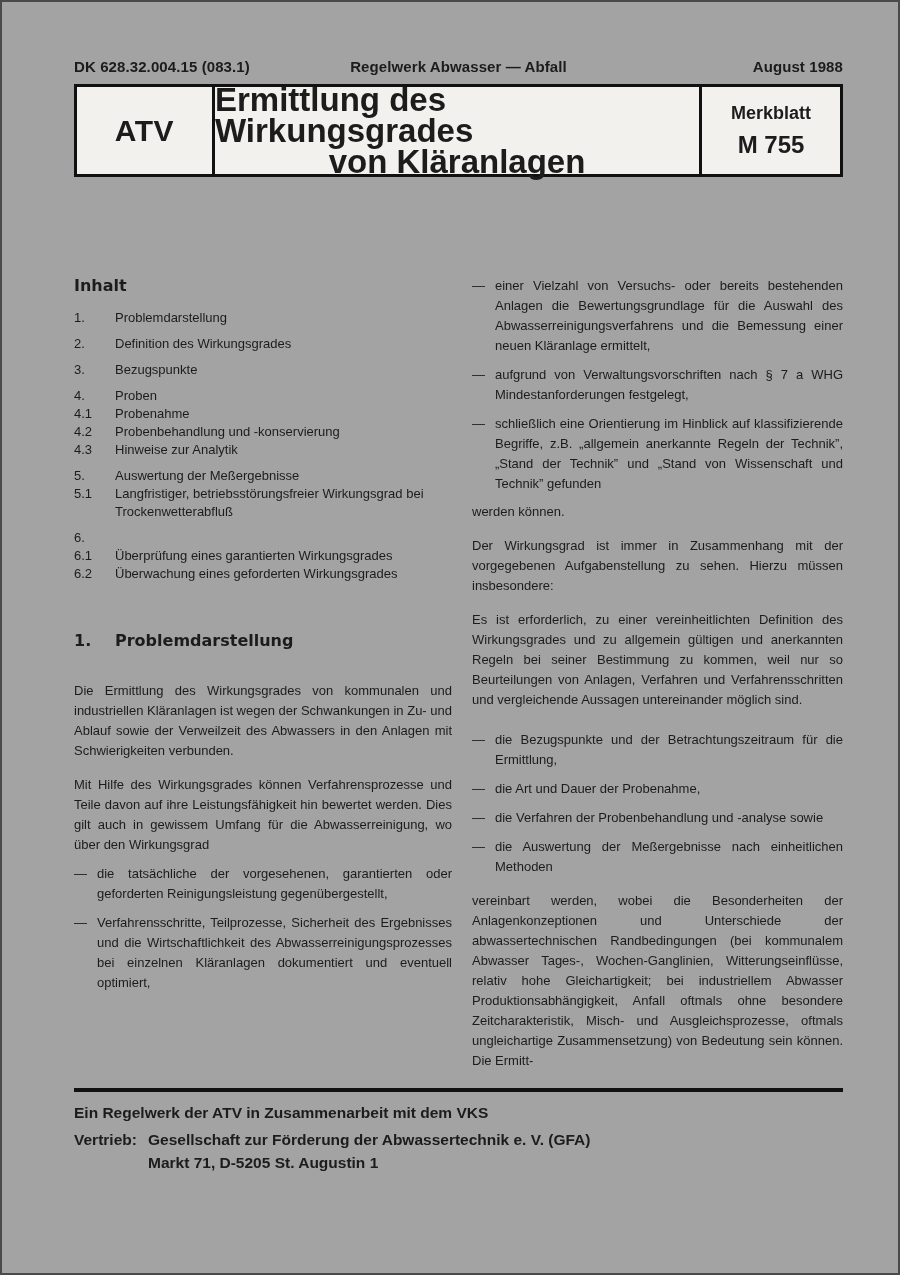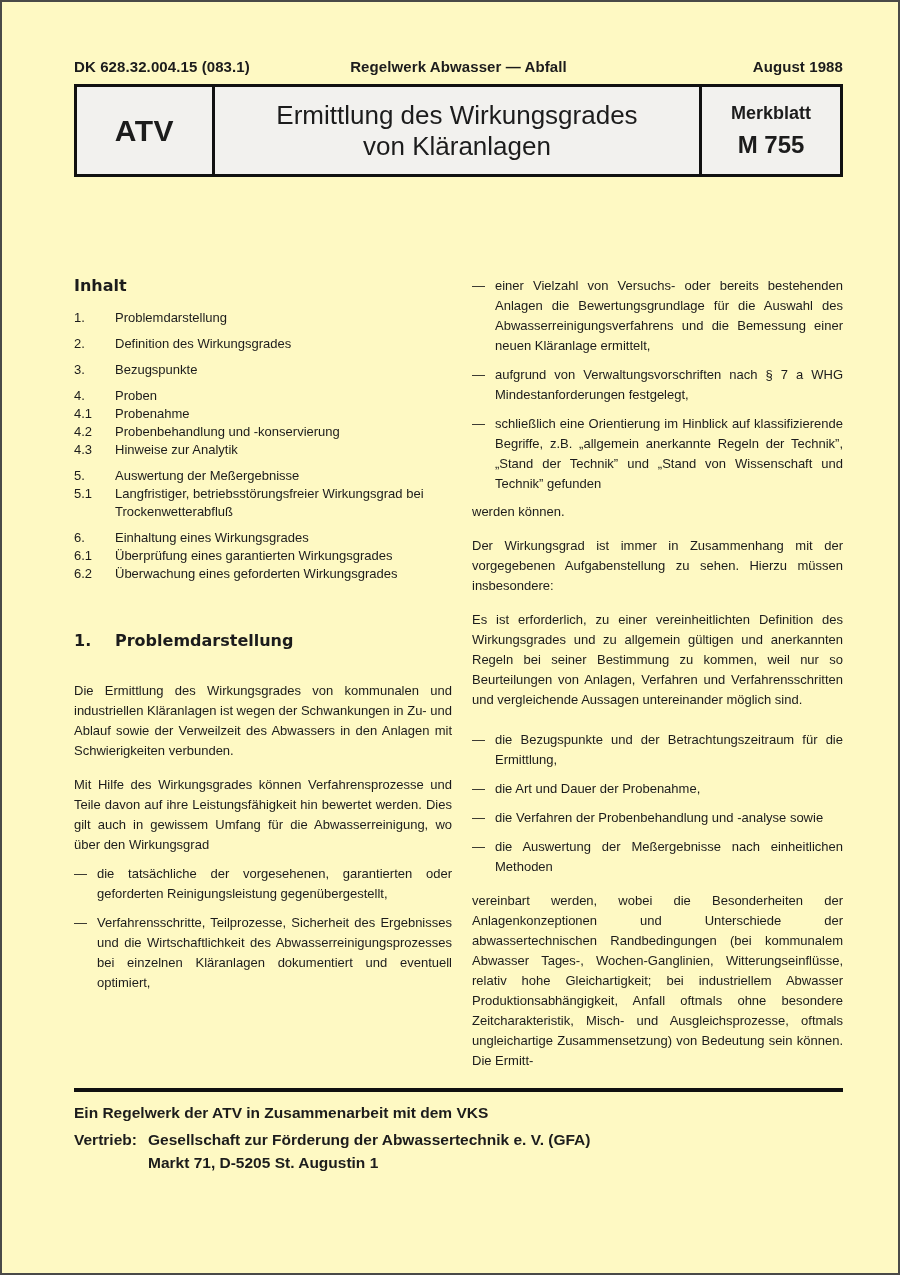--- a/index.html
+++ b/index.html
@@ -6,21 +6,21 @@
   body {
     width:900px; height:1275px;
     background:#dddcd8;
     font-family:"Liberation Sans", sans-serif;
     color:#1c1c1c;
   }
   .page {
     position:relative;
     width:900px; height:1275px;
     box-sizing:border-box;
-    background:#fef9c3;
+    background:#a3a3a3;
     border:2px solid #4a4a48;
     overflow:hidden;
   }
   .content { padding:56px 55px 0 72px; }
 
   
   .meta-row {
     display:flex; align-items:baseline;
     font-weight:bold; font-size:15px; letter-spacing:0.1px;
     margin-bottom:9px;
@@ -34,21 +34,21 @@
     display:flex;
     border:3px solid #111;
     height:93px; box-sizing:border-box;
     background:#f2f1ee;
   }
   .tb-cell { display:flex; flex-direction:column; justify-content:center; align-items:center; }
   .tb-org {
     width:135px; border-right:3px solid #111;
     font-weight:bold; font-size:30px; letter-spacing:0.5px;
   }
-  .tb-title { flex:1; font-weight:normal; font-size:26px; line-height:31px; text-align:left; }
+  .tb-title { flex:1; font-weight:bold; font-size:33px; line-height:31px; text-align:left; }
   .tb-doc {
     width:138px; border-left:3px solid #111;
     font-weight:bold; text-align:center;
   }
   .tb-doc .doc-type   { font-size:18px; line-height:23px; margin-bottom:6px; }
   .tb-doc .doc-number { font-size:24px; line-height:28px; }
 
   
   .columns { display:flex; gap:20px; margin-top:99px; align-items:flex-start; }
   .col-left  { width:378px; flex:0 0 378px; }
@@ -157,21 +157,20 @@
           <div class="toc-row main">
             <span class="toc-num">5.</span>
             <span class="toc-label">Auswertung der Meßergebnisse</span>
           </div>
           <div class="toc-row sub">
             <span class="toc-num">5.1</span>
             <span class="toc-label">Langfristiger, betriebsstörungsfreier Wirkungsgrad bei Trockenwetterabfluß</span>
           </div>
           <div class="toc-row main">
             <span class="toc-num">6.</span>
-            <span class="toc-label">Einhaltung eines Wirkungsgrades</span>
           </div>
           <div class="toc-row sub">
             <span class="toc-num">6.1</span>
             <span class="toc-label">Überprüfung eines garantierten Wirkungsgrades</span>
           </div>
           <div class="toc-row sub">
             <span class="toc-num">6.2</span>
             <span class="toc-label">Überwachung eines geforderten Wirkungsgrades</span>
           </div>
         </div>

